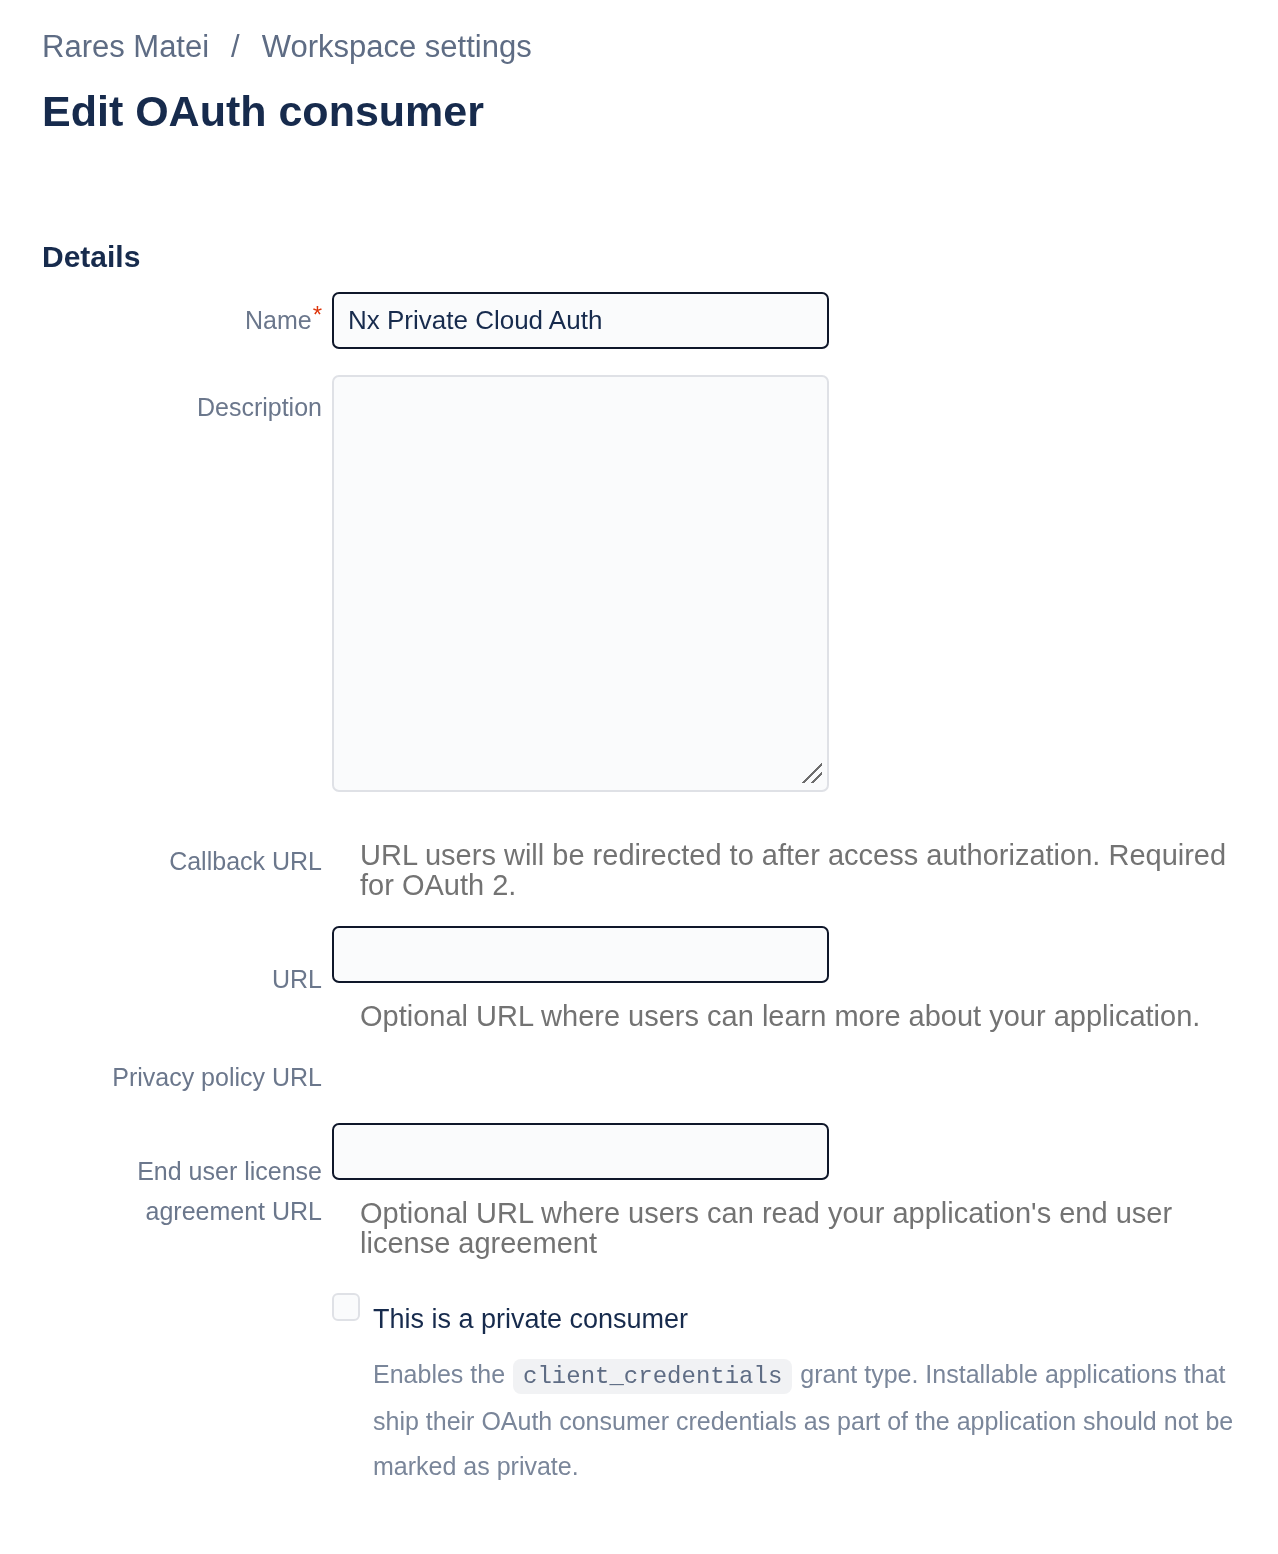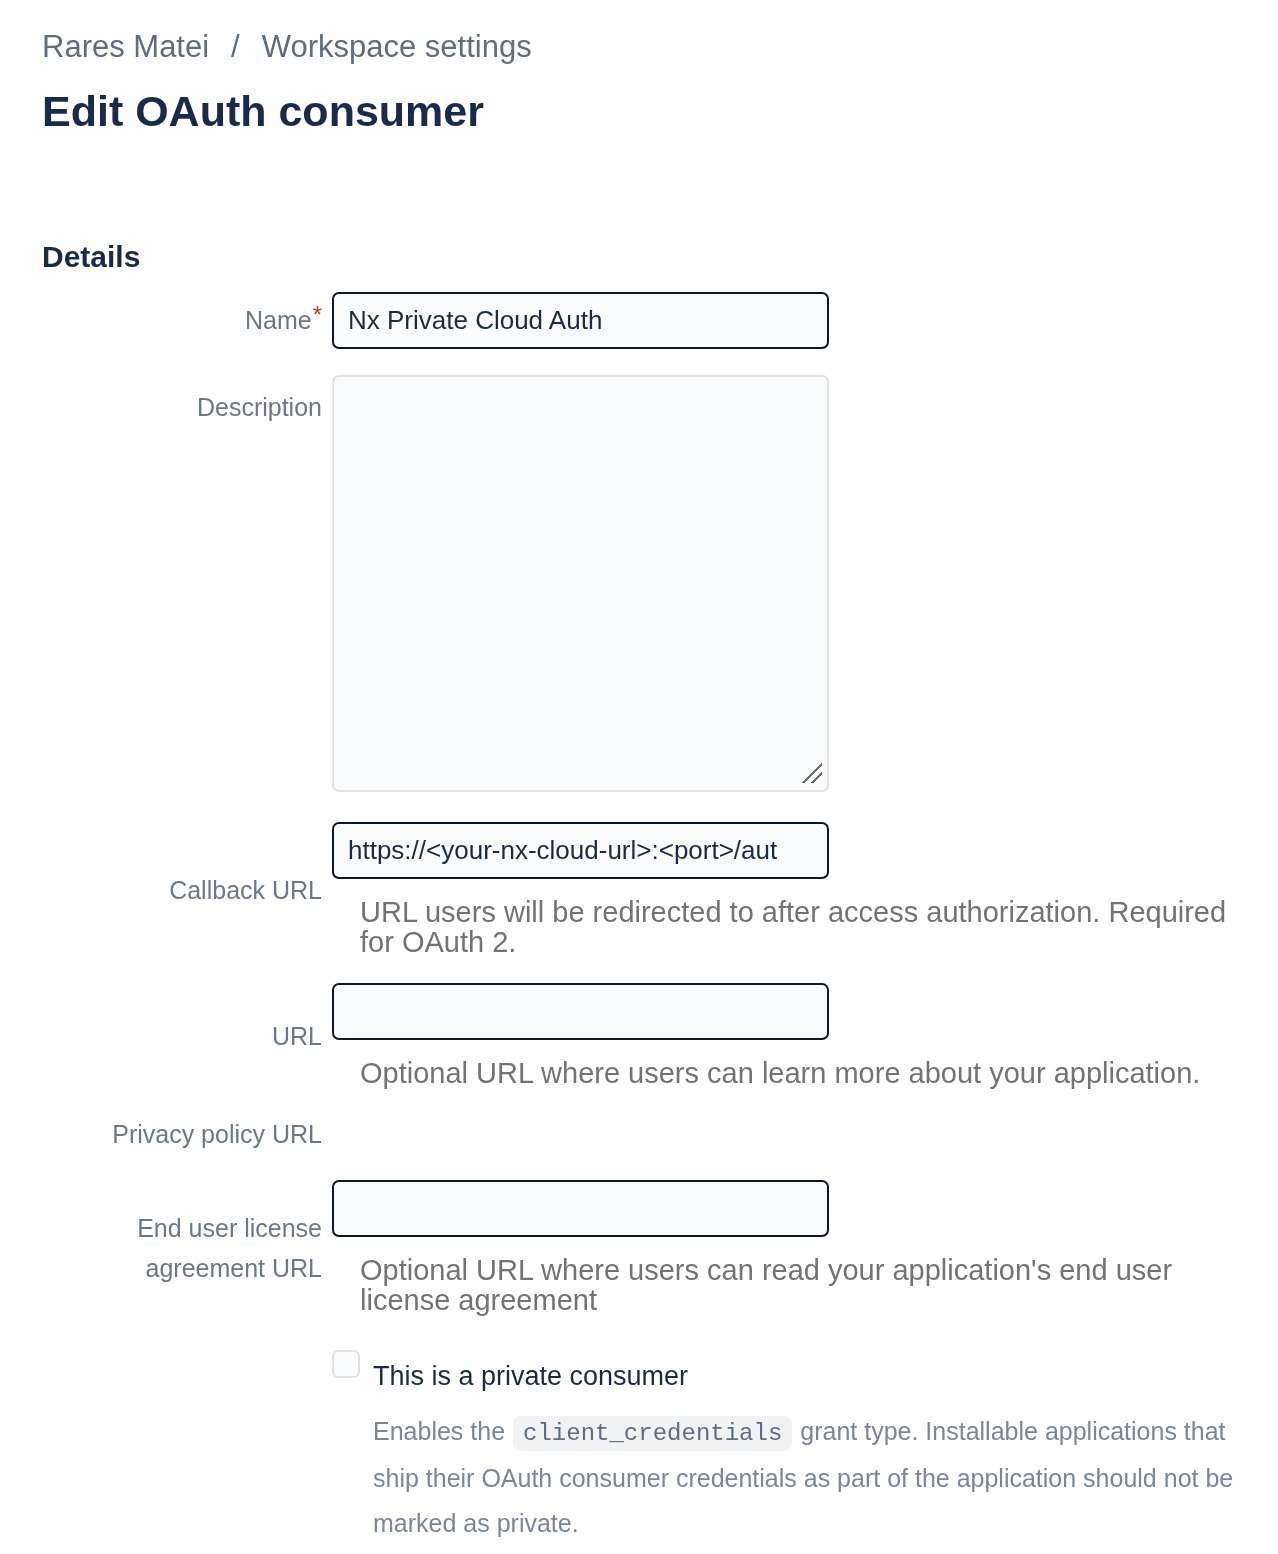--- a/index.html
+++ b/index.html
@@ -185,21 +185,20 @@
       <div class="lbl">Description</div>
       <div class="textarea-wrap">
         <textarea class="text-area" style=""></textarea>
         <div class="resize-handle"></div>
       </div>
     </div>
 
     <div class="form-row">
       <div class="lbl">Callback URL</div>
       <div>
-        <input type="text" class="text-input" value="https://&lt;your-nx-cloud-url&gt;:&lt;port&gt;/aut" style="">
         <div class="help">URL users will be redirected to after access authorization. Required for OAuth 2.</div>
       </div>
     </div>
 
     <div class="form-row">
       <div class="lbl">URL</div>
       <div>
         <input type="text" class="text-input" value="" style="">
         <div class="help">Optional URL where users can learn more about your application.</div>
       </div>

